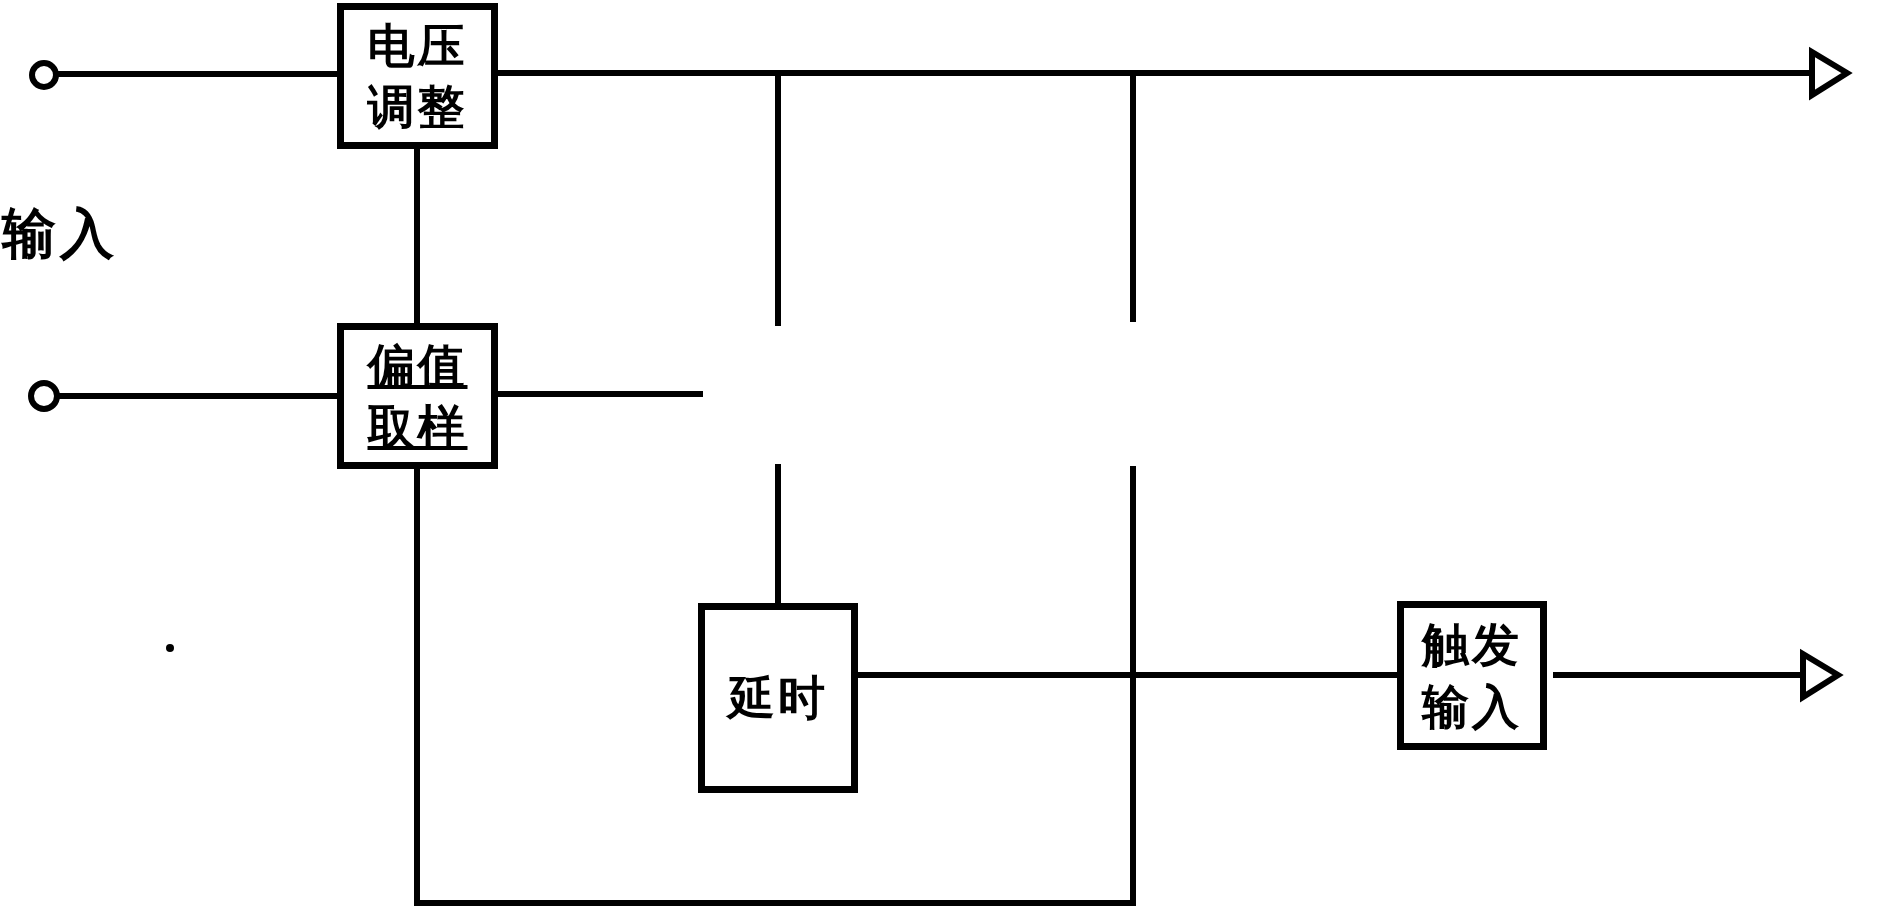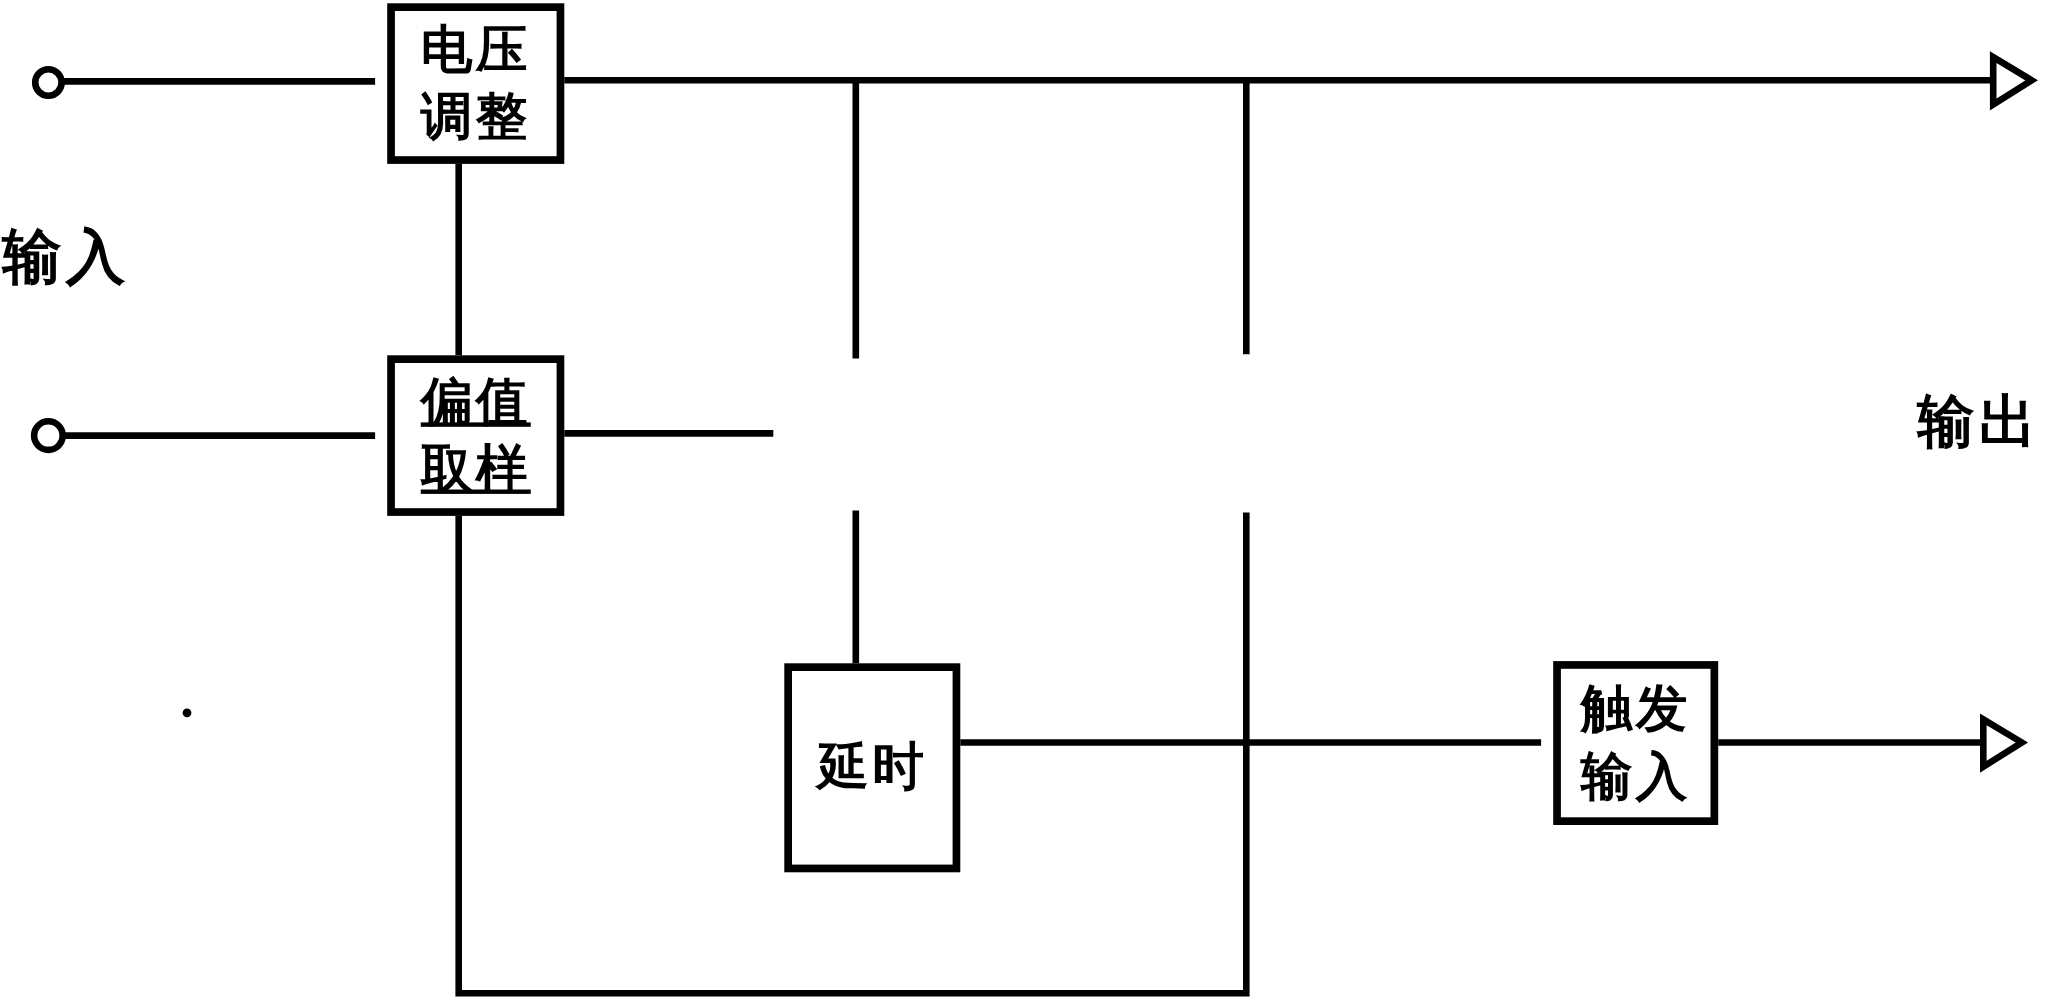--- a/index.html
+++ b/index.html
@@ -24,21 +24,20 @@
   }
   .block {
     position: absolute;
     box-sizing: border-box;
     border: 7px solid #000000;
     background: #ffffff;
     display: flex;
     align-items: center;
     justify-content: center;
     text-align: center;
-    margin-left: 15px;
   }
   .block-label {
     font-size: 47px;
     font-weight: bold;
     color: #000000;
     line-height: 1.3;
     letter-spacing: 3px;
     white-space: pre-line;
   }
   .b-voltage-adjust   { left: 337px; top: 3px;   width: 161px; height: 146px; }
@@ -100,15 +99,14 @@
   <div class="block b-delay">
     <span class="block-label">延时</span>
   </div>
 
   <div class="block b-trigger">
     <span class="block-label">触发
 输入</span>
   </div>
 
   <div class="port-label l-input">输入</div>
-  <div class="port-label l-output">输出</div>
 
 </div>
 
 </body></html>

